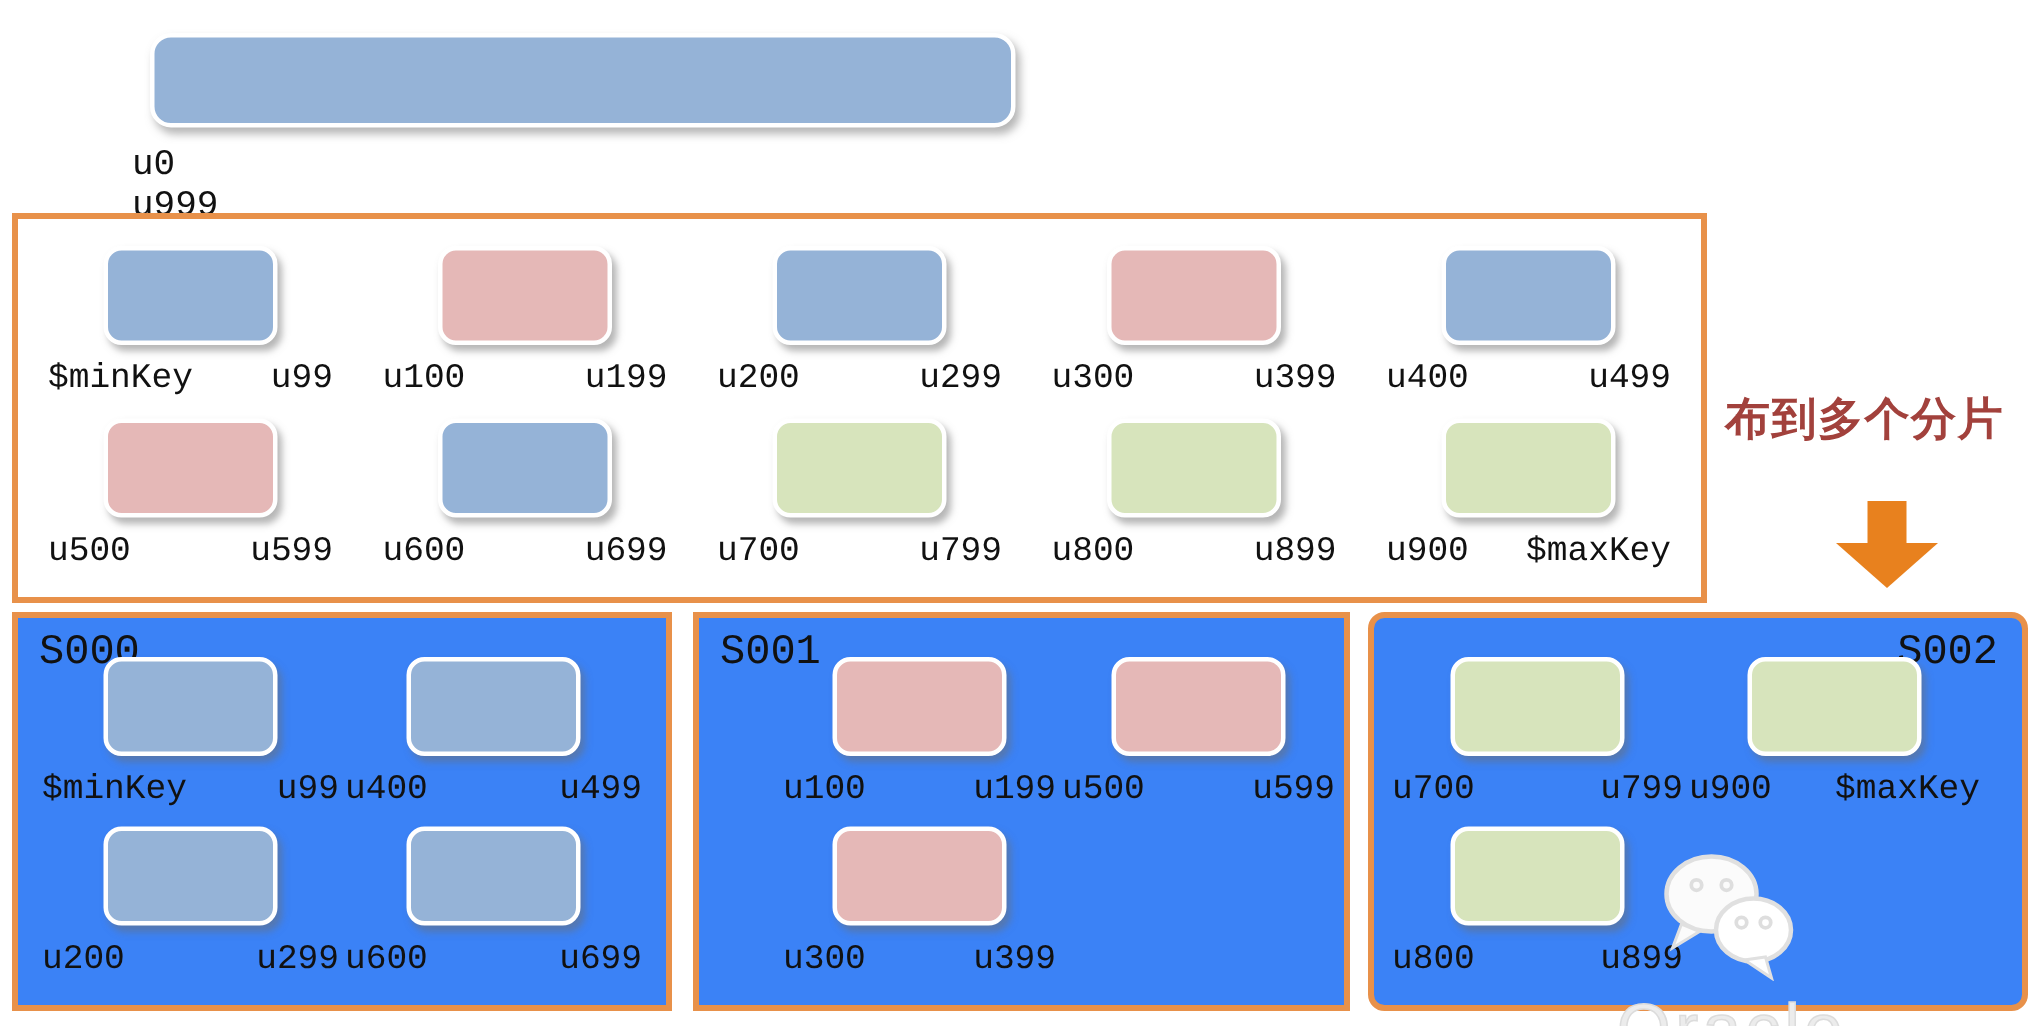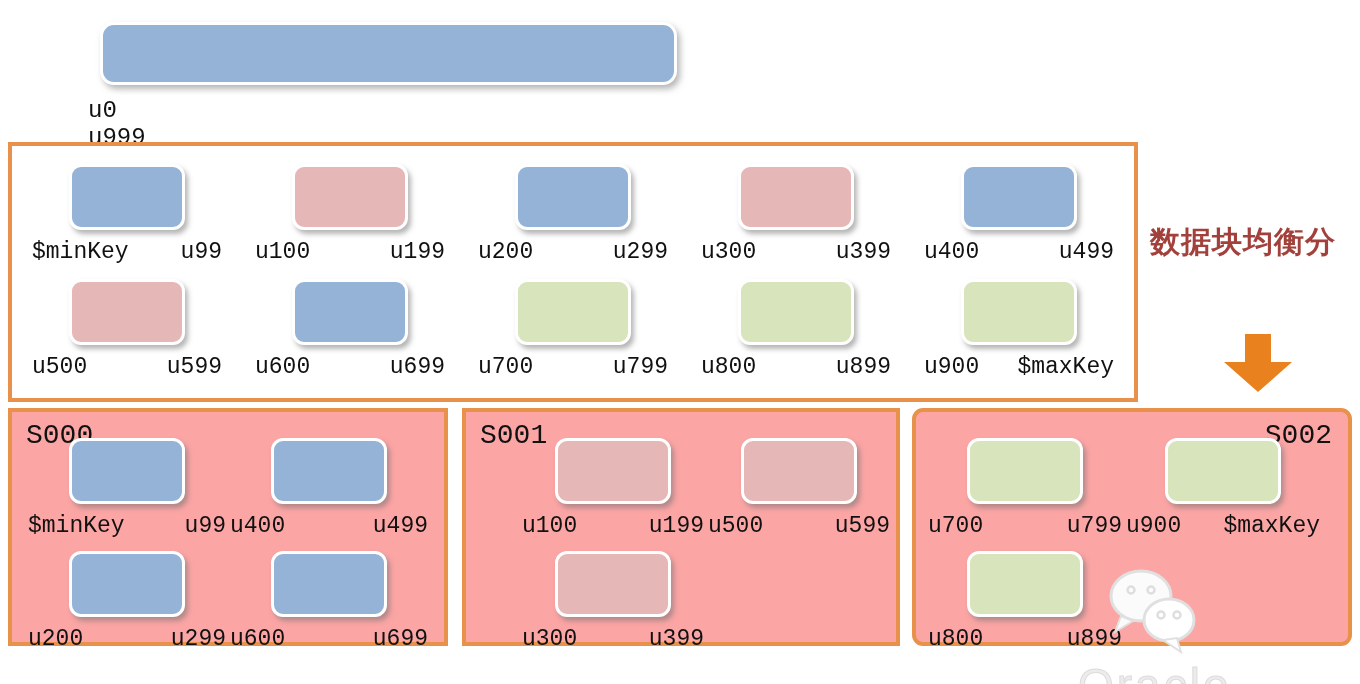--- a/index.html
+++ b/index.html
@@ -51,22 +51,22 @@
   }
   .down-arrow{position:absolute;left:1224px;top:334px;width:68px;}
   .down-arrow .stem{width:26px;height:28px;margin:0 auto;}
   .down-arrow .head{
     width:0;height:0;margin:0 auto;
     border-left:34px solid transparent;border-right:34px solid transparent;
     border-top:30px solid #E8811E;
   }
   
   .shard{
-    position:absolute;top:408px;height:238px;box-sizing:border-box;
-    border:4px solid;background:#fca5a5;
+    position:absolute;top:408px;height:266px;box-sizing:border-box;
+    border:4px solid;background:#3b82f6;
   }
   #s000{left:8px;width:440px;}
   #s001{left:462px;width:438px;}
   #s002{left:912px;width:440px;}
   .shard-label{position:absolute;top:8px;font-size:28px;}
   .label-left{left:14px;}
   .label-right{right:16px;}
   .shard-grid{
     position:absolute;top:26px;display:grid;row-gap:12px;
   }
@@ -165,21 +165,22 @@
       <div class="chunk-rect" style="background: rgb(215, 228, 188);"></div>
       <div class="range">
         <span>u900</span>
         <span>$maxKey</span>
       </div>
     </div>
   </div>
 </div>
 
 <div class="annotation" style="color: rgb(162, 65, 60);">
-  <span>数据块均衡分</span><br>
+  <br>
+  <span>布到多个分片</span>
 </div>
 <div class="down-arrow">
   <div class="stem" style="background: rgb(232, 129, 30);"></div>
   <div class="head" style="border-top-color: rgb(232, 129, 30);"></div>
 </div>
 
 <div class="shard" id="s000" style="border-color: rgb(232, 145, 74);">
   <div class="shard-label label-left">S000</div>
   <div class="shard-grid">
     <div class="cell">

